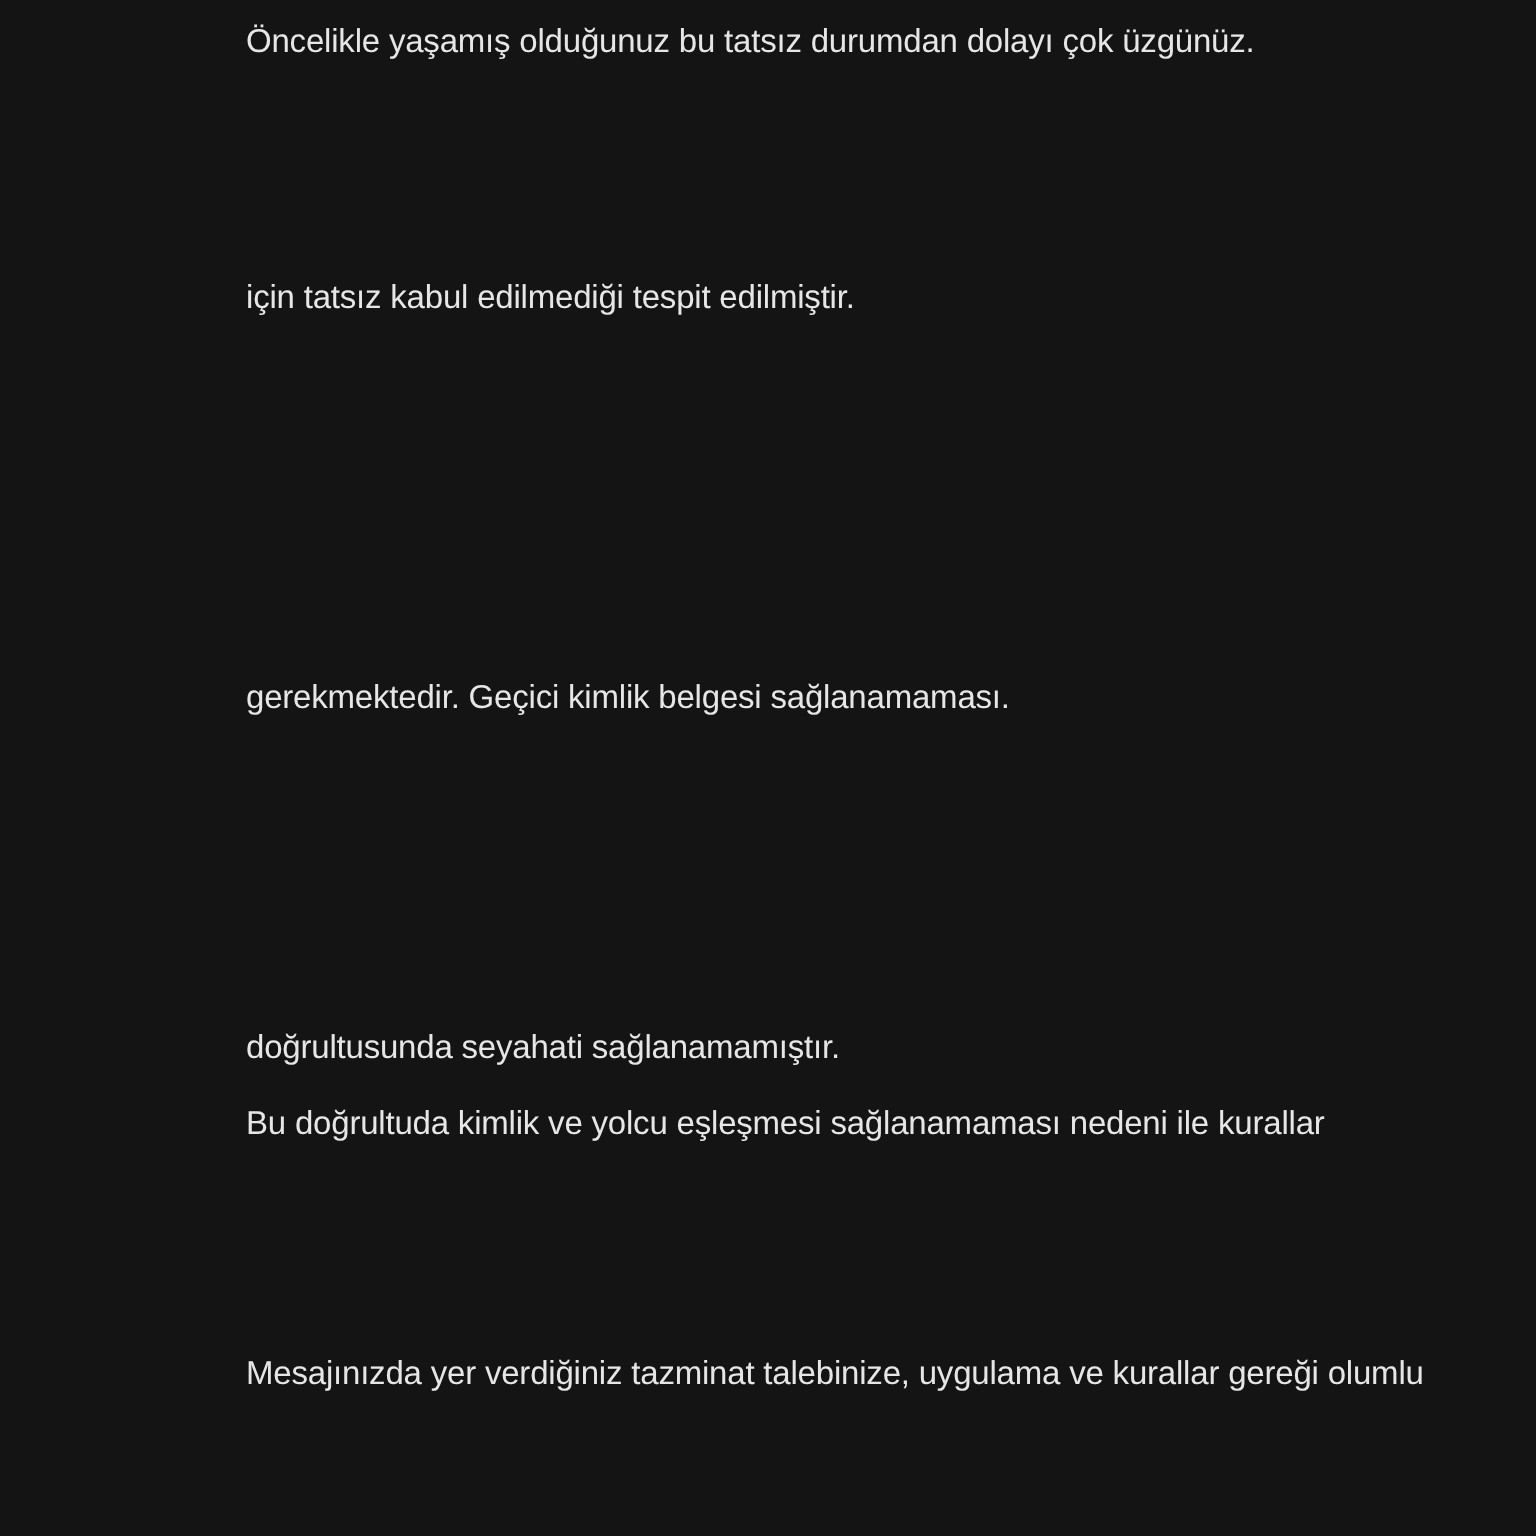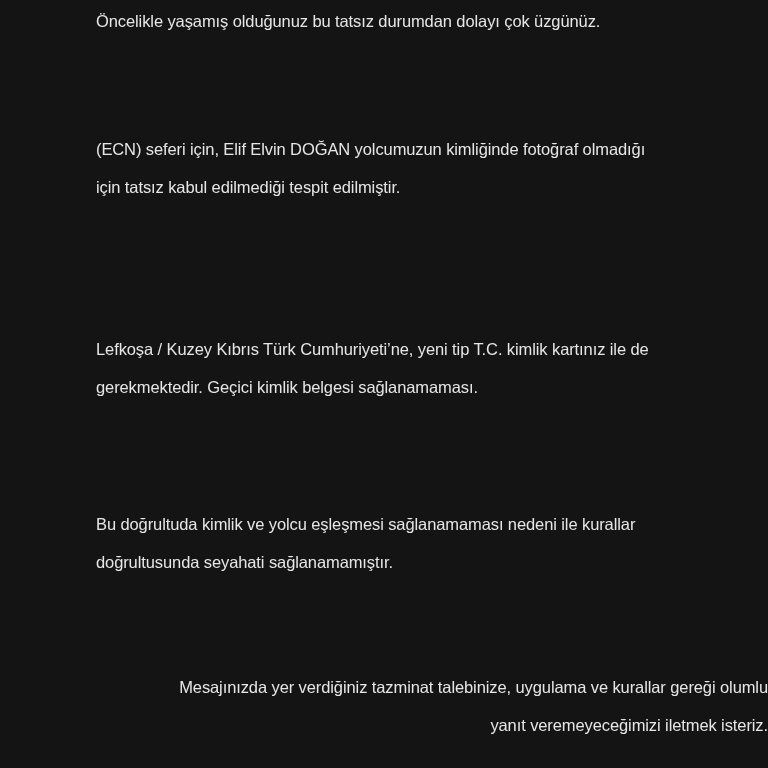--- a/index.html
+++ b/index.html
@@ -27,49 +27,47 @@
       width: 672px;
       margin: 0;
     }
     .line {
       display: block;
       font-size: 16.5px;
       line-height: 37.7px;
       height: 37.7px;
       white-space: nowrap;
       letter-spacing: -0.1px;
+      margin-left: 27px;
     }
     #p1 { top: 3px; }
     #p2 { top: 131px; }
     #p3 { top: 331px; }
     #p4 { top: 506px; }
-    #p5 { top: 669px; text-align: right; }
+    #p5 { top: 669px; }
   </style>
 </head>
 <body>
 
 <div class="message">
 
   <p class="para" id="p1">
     <span class="line">Öncelikle yaşamış olduğunuz bu tatsız durumdan dolayı çok üzgünüz.</span>
   </p>
 
   <p class="para" id="p2">
-    <span class="line">(ECN) seferi için, Elif Elvin DOĞAN yolcumuzun kimliğinde fotoğraf olmadığı</span>
     <span class="line">için tatsız kabul edilmediği tespit edilmiştir.</span>
   </p>
 
   <p class="para" id="p3">
-    <span class="line">Lefkoşa / Kuzey Kıbrıs Türk Cumhuriyeti’ne, yeni tip T.C. kimlik kartınız ile de</span>
     <span class="line">gerekmektedir. Geçici kimlik belgesi sağlanamaması.</span>
   </p>
 
   <p class="para" id="p4">
+    <span class="line">doğrultusunda seyahati sağlanamamıştır.</span>
     <span class="line">Bu doğrultuda kimlik ve yolcu eşleşmesi sağlanamaması nedeni ile kurallar</span>
-    <span class="line">doğrultusunda seyahati sağlanamamıştır.</span>
   </p>
 
   <p class="para" id="p5">
     <span class="line">Mesajınızda yer verdiğiniz tazminat talebinize, uygulama ve kurallar gereği olumlu</span>
-    <span class="line">yanıt veremeyeceğimizi iletmek isteriz.</span>
   </p>
 
 </div>
 
 </body></html>

